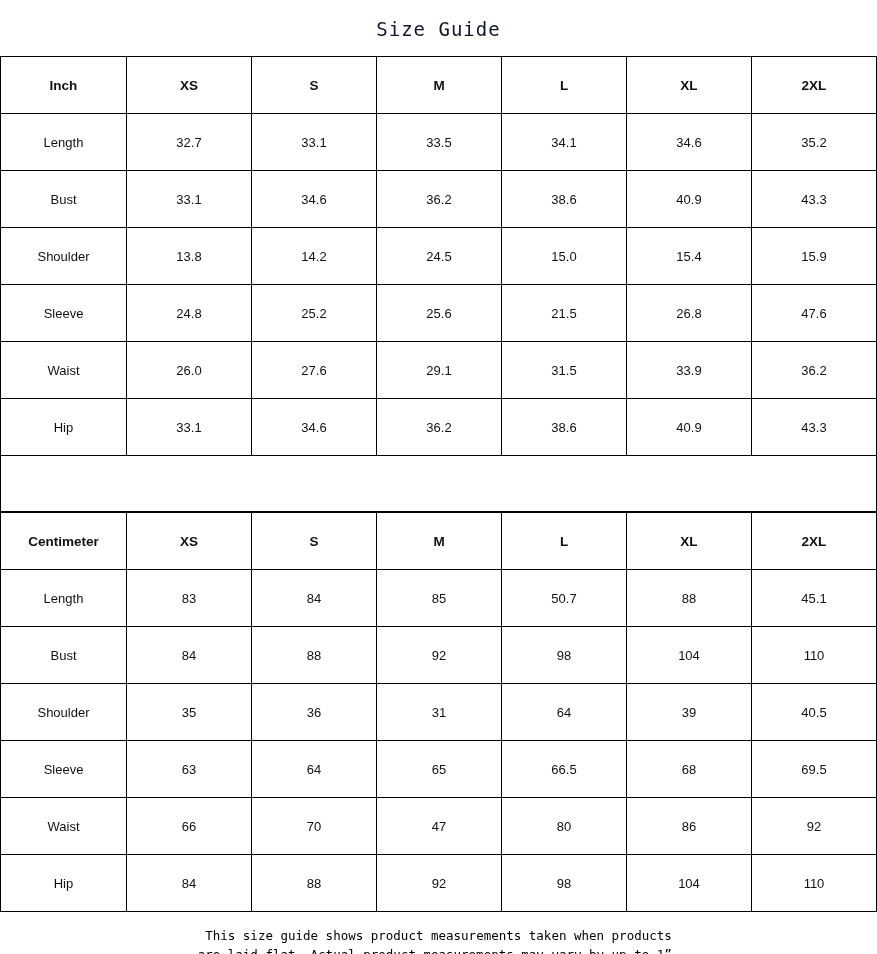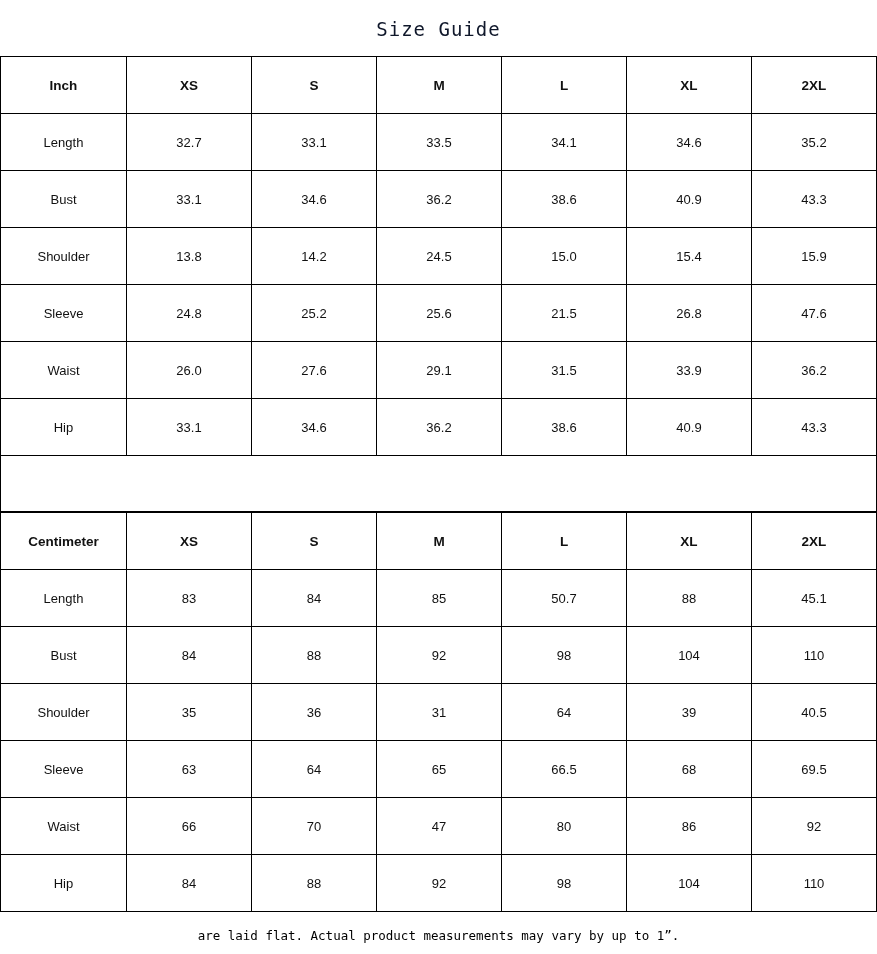--- a/index.html
+++ b/index.html
@@ -235,16 +235,17 @@
         <td>88</td>
         <td>92</td>
         <td>98</td>
         <td>104</td>
         <td>110</td>
       </tr>
     </tbody>
   </table>
 
   <div class="footnote">
+    <div>This size guide shows product measurements taken when products</div>
     <div>are laid flat. Actual product measurements may vary by up to 1”.</div>
   </div>
 
 </div>
 
 </body></html>

